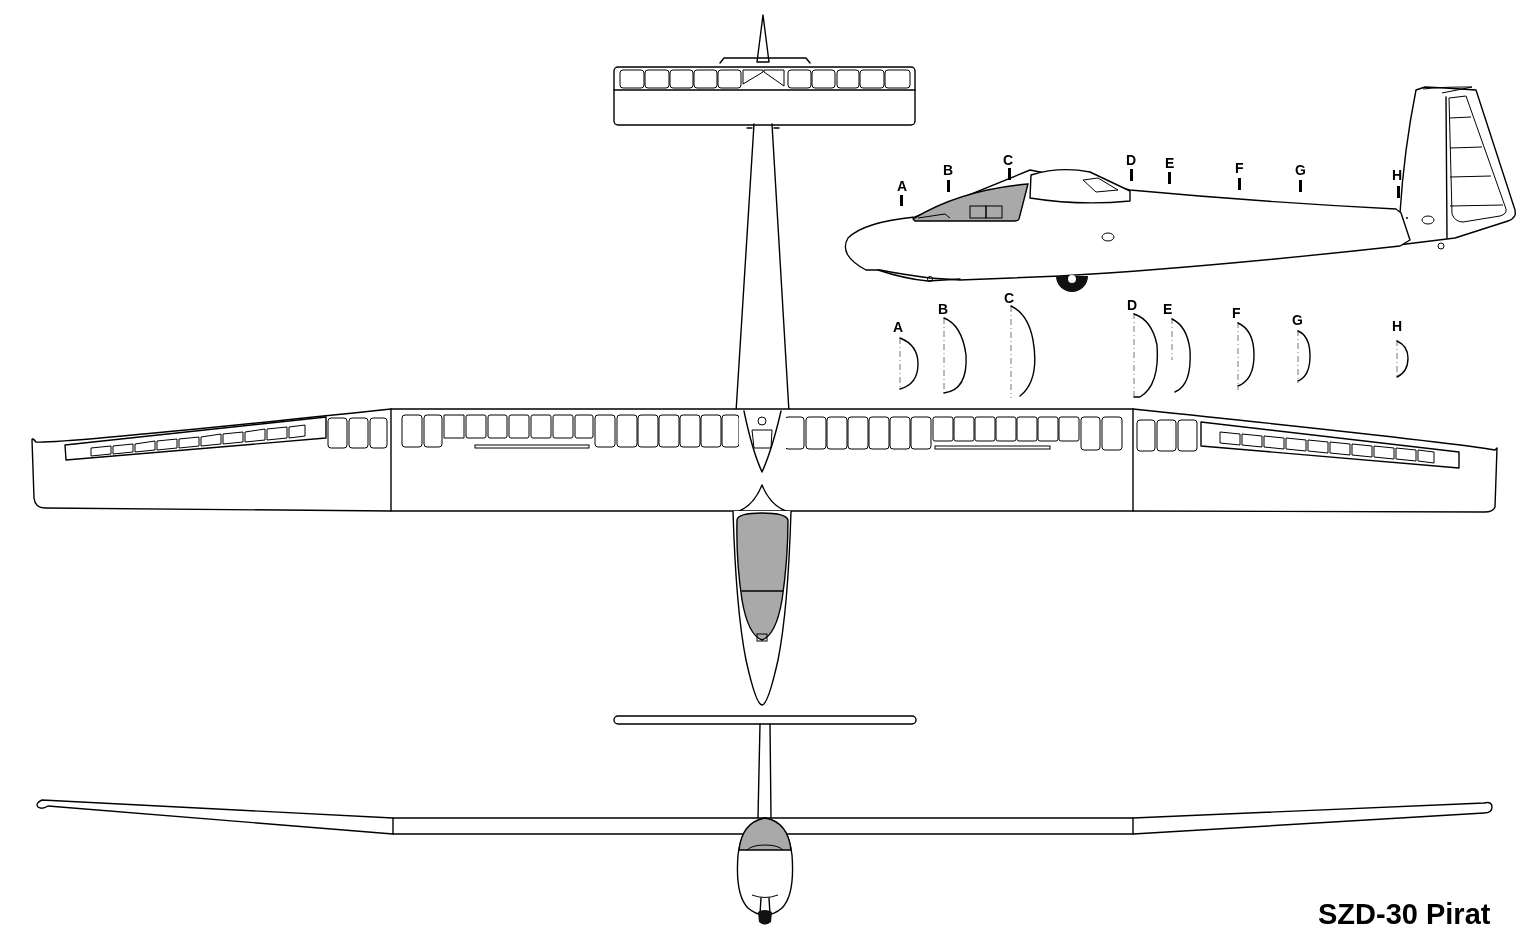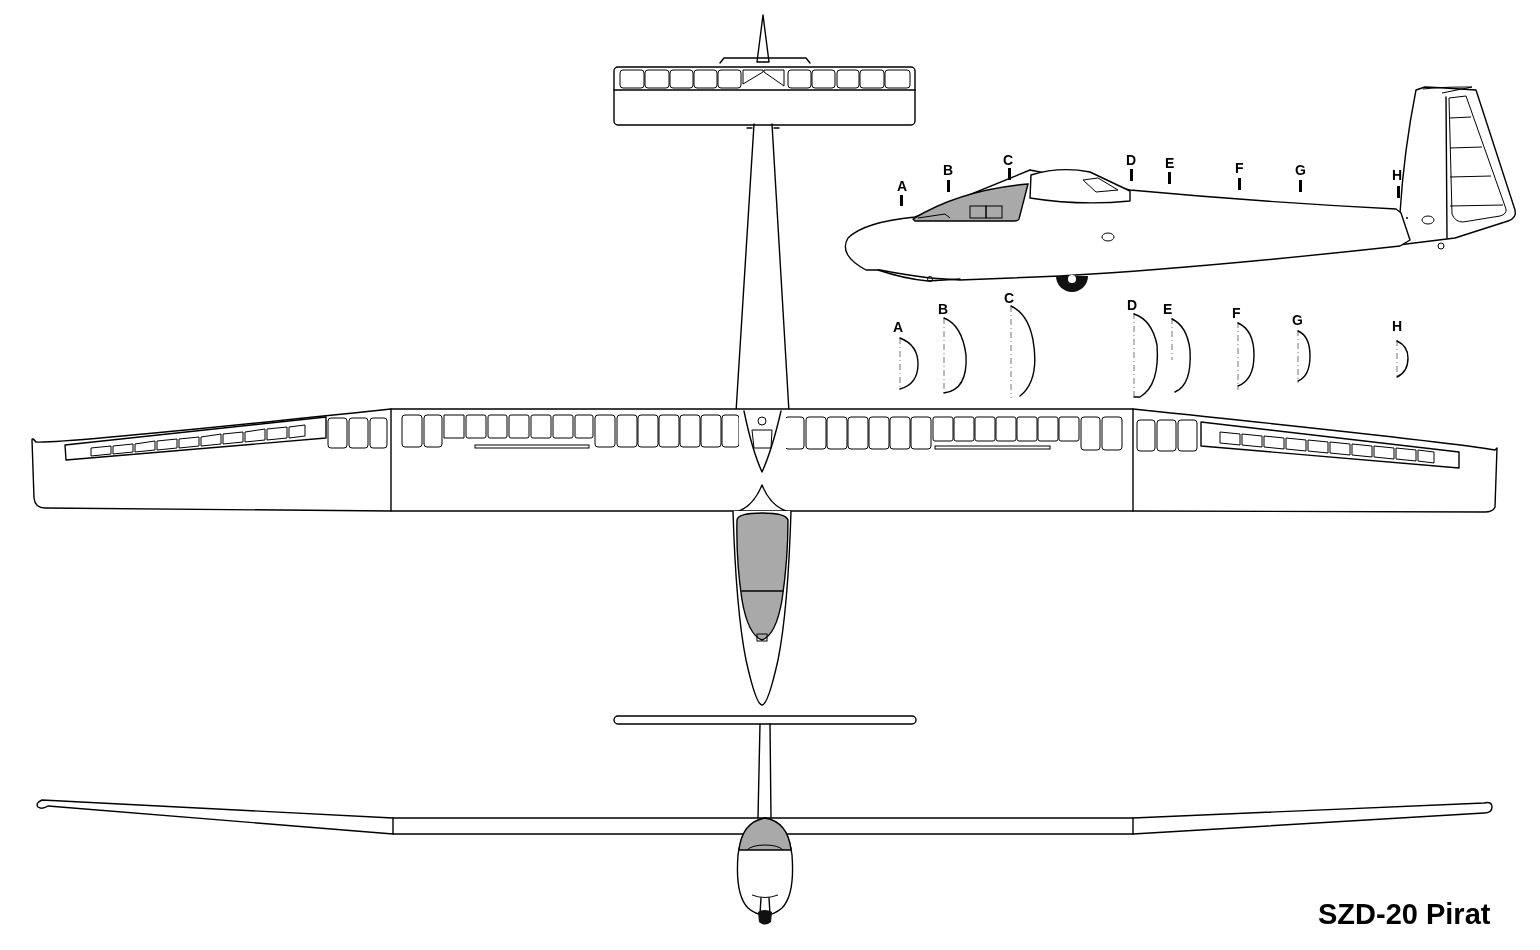--- a/index.html
+++ b/index.html
@@ -233,13 +233,13 @@
 
     <path class="wf" d="M765 818 Q788 822 792 855 Q795 895 782 908 Q774 915 765 915 Q756 915 748 908 Q735 895 738 855 Q742 822 765 818 Z"></path>
     <path class="glass" d="M765 818 Q788 822 791 850 L739 850 Q742 822 765 818 Z"></path>
     <path class="thin" d="M747 850 Q752 845 765 845 Q778 845 783 850"></path>
     <path class="thin" d="M752 895 Q765 900 778 895"></path>
     <path class="ln" d="M761 898 L760 914 M769 898 L770 914"></path>
     <path d="M758 912 Q765 908 772 912 L771 922 Q765 927 759 922 Z" fill="#111"></path>
   </g>
 </svg>
 
-<div class="title">SZD-20 Pirat</div>
+<div class="title">SZD-30 Pirat</div>
 
 </body></html>

